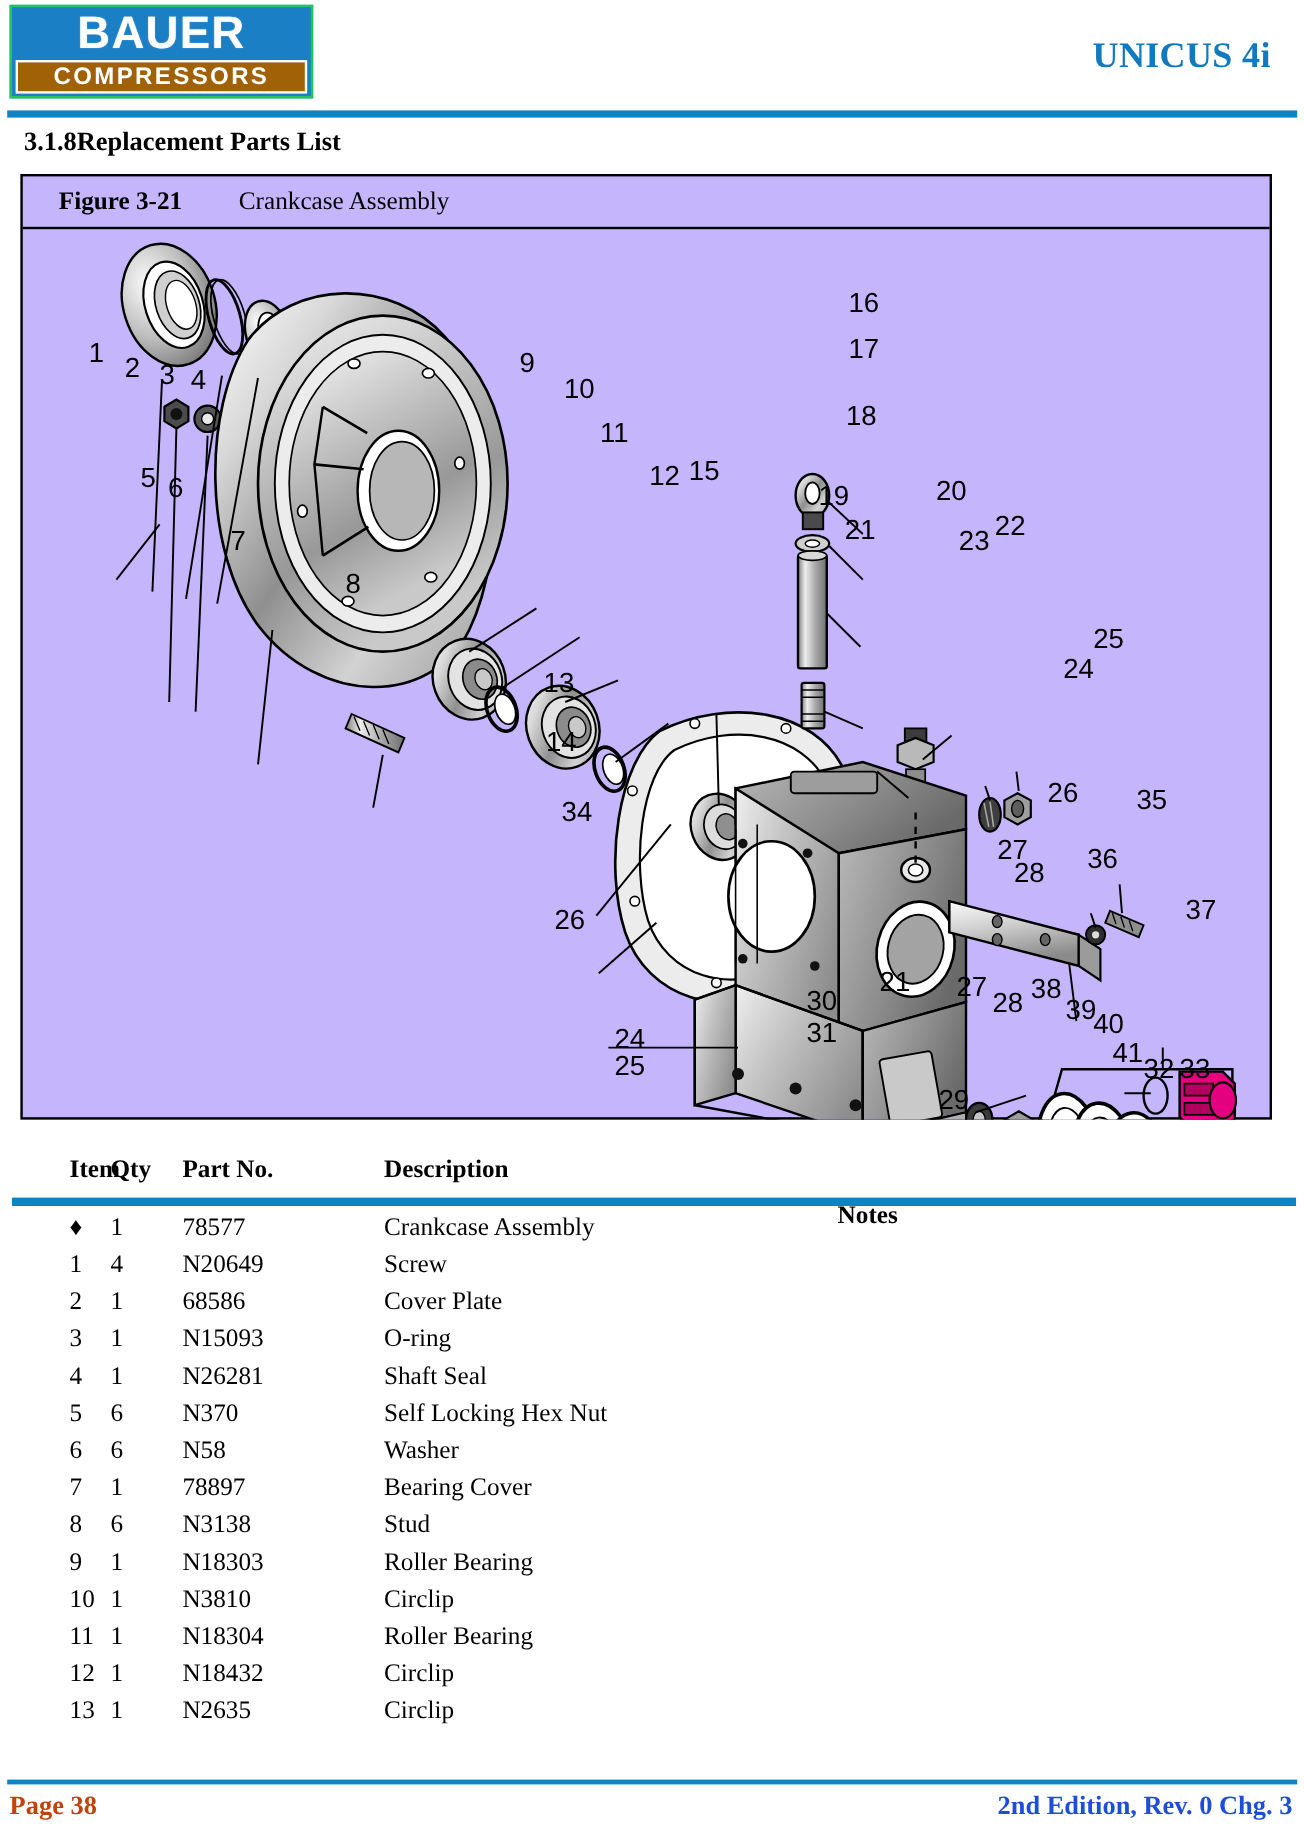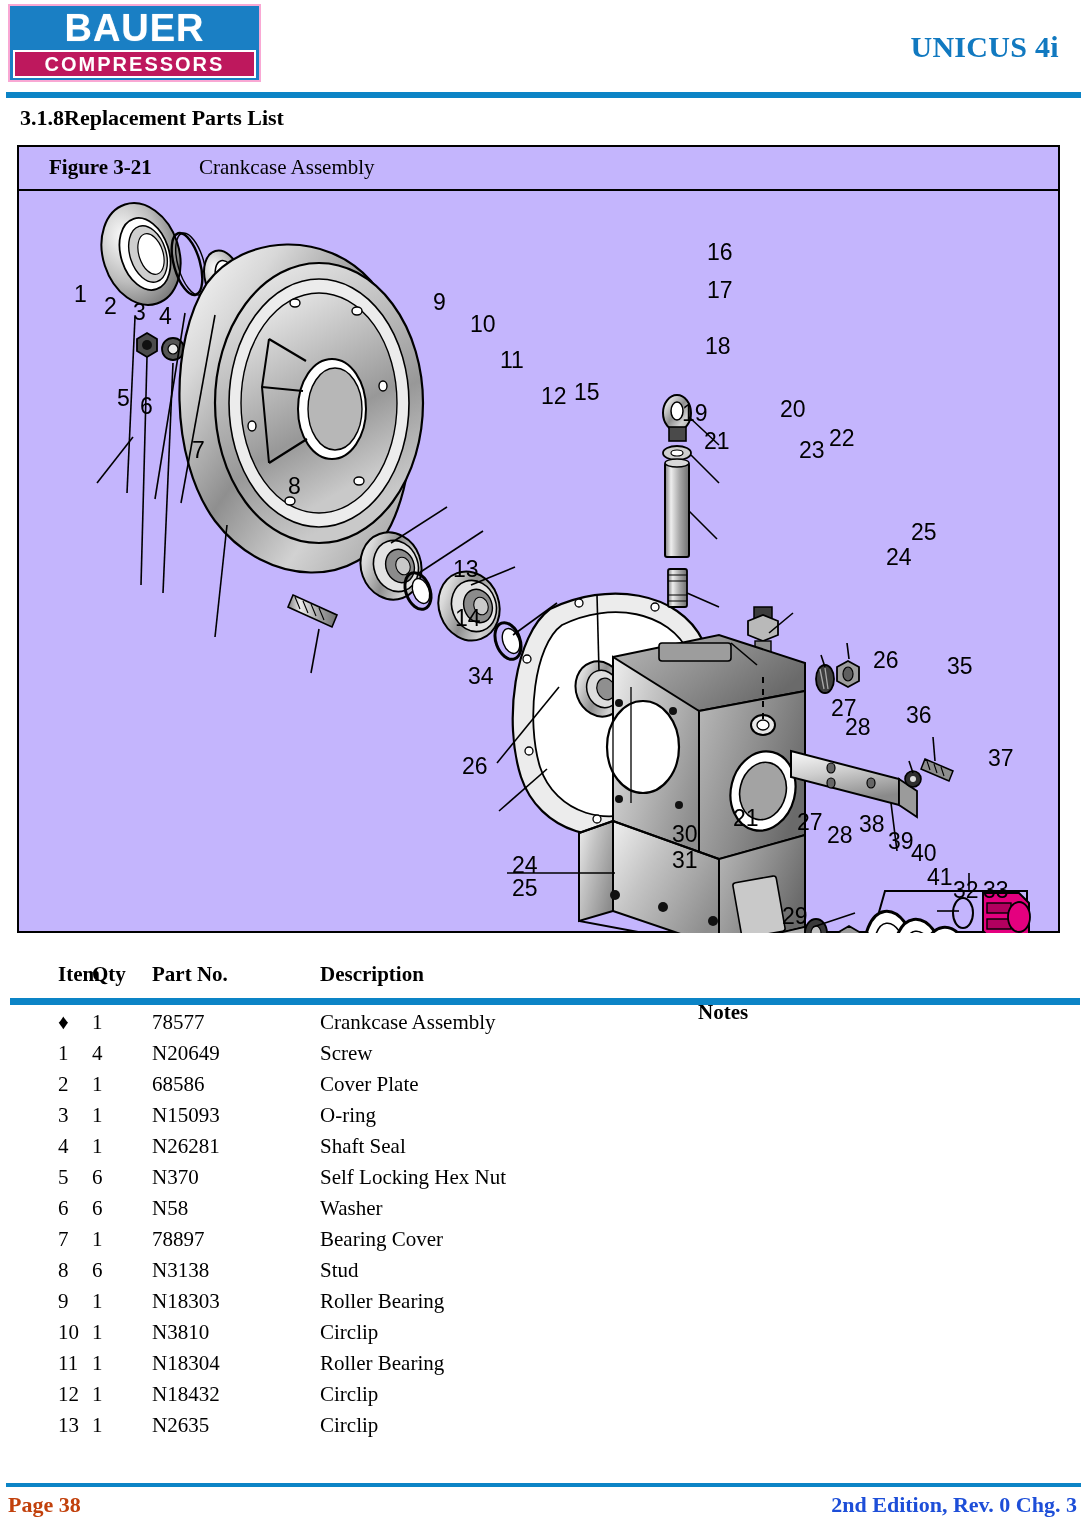--- a/index.html
+++ b/index.html
@@ -20,42 +20,42 @@
   #header {
     position: absolute;
     left: 0; top: 0;
     width: 1087px; height: 96px;
   }
   #logo {
     position: absolute;
     left: 8px; top: 4px;
     width: 253px; height: 78px;
     background: #1a7fc4;
-    border: 2px solid #f9a8d4;
+    border: 2px solid #22c55e;
     box-sizing: border-box;
     overflow: hidden;
   }
   #logo .logo-word {
     position: absolute;
     left: 0; top: 2px;
     width: 249px;
     text-align: center;
     color: #ffffff;
     font-family: "Liberation Sans", sans-serif;
     font-weight: bold;
     font-size: 38px;
     letter-spacing: 1px;
     line-height: 40px;
     text-shadow: 0 0 1px rgba(255,255,255,0.6);
   }
   #logo .logo-sub {
     position: absolute;
     left: 3px; top: 44px;
     width: 243px; height: 28px;
-    background: #be185d;
+    background: #a16207;
     border: 2px solid #ffffff;
     box-sizing: border-box;
     text-align: center;
     color: #ffffff;
     font-family: "Liberation Sans", sans-serif;
     font-weight: bold;
     font-size: 20px;
     letter-spacing: 2px;
     line-height: 24px;
   }

